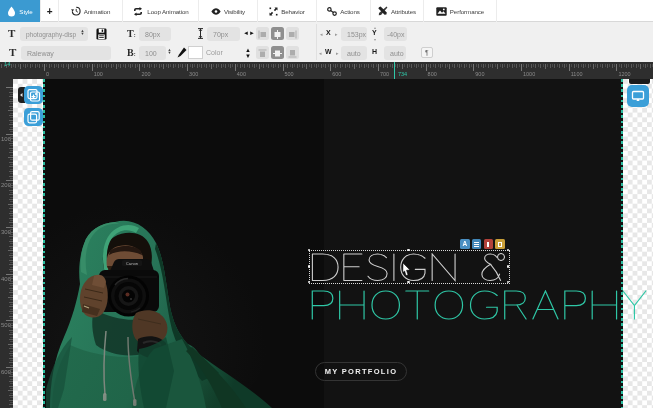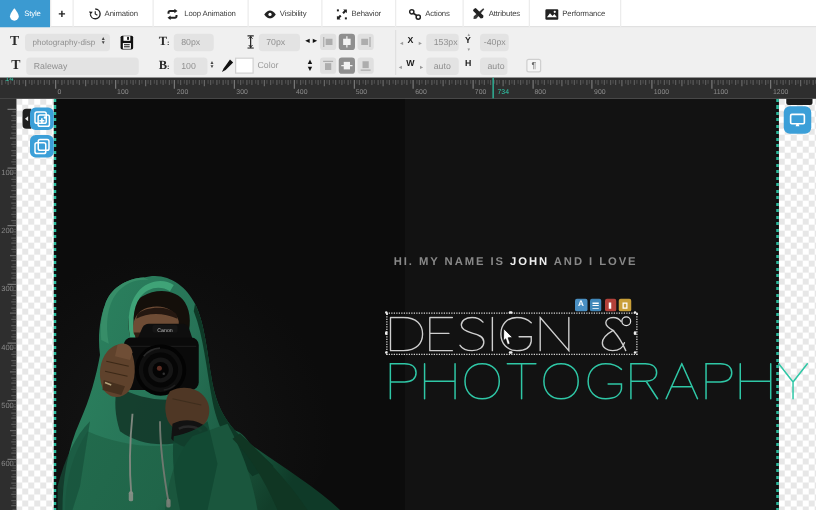--- a/index.html
+++ b/index.html
@@ -551,21 +551,20 @@
     <path d="M148 268 C168 286 190 310 202 329 L178 329 C168 306 157 287 142 272 Z" fill="#103623"></path>
 
     <path d="M95 270 C105 268 115 264 122 258 L130 292 L122 329 L100 329 C96 310 93 288 95 270 Z" fill="#124631" opacity="0.85"></path>
 
     <path d="M2 310 C8 288 16 270 28 258 L20 310 L14 329 L2 329 Z" fill="#17503a" opacity="0.7"></path>
   </svg>
 
   <div class="tealdash" style="left:43px;top:0;height:329px;"></div>
   <div class="tealdash" style="left:621px;top:0;height:329px;"></div>
 
-  <div class="abs" style="left:315px;top:125px;font-size:9px;letter-spacing:1.55px;color:#888888;font-weight:bold;white-space:nowrap;">HI. MY NAME IS <span style="color:#efefef;">JOHN</span> AND I LOVE</div>
 
   <div class="abs" style="left:460px;top:160px;width:9.5px;height:9.5px;background:#4a8fc2;border-radius:1.5px;color:#fff;font-size:6.5px;text-align:center;line-height:9.5px;font-weight:bold;">A</div>
   <div class="abs" style="left:471.5px;top:160px;width:9.5px;height:9.5px;background:#4187b9;border-radius:1.5px;">
       <div style="margin:2.5px auto;width:5.5px;height:5px;background:repeating-linear-gradient(180deg,#fff 0 1px,rgba(0,0,0,0) 1px 2.2px);"></div>
     </div>
   <div class="abs" style="left:483.5px;top:160px;width:9.5px;height:9.5px;background:#b2413a;border-radius:1.5px;">
       <div style="margin:2.5px auto;width:2px;height:5px;background:#fff;"></div>
     </div>
   <div class="abs" style="left:495px;top:160px;width:9.5px;height:9.5px;background:#c99f38;border-radius:1.5px;">
       <div style="margin:2.5px auto;width:4.5px;height:5px;border:1px solid #fff;box-sizing:border-box;"></div>
@@ -640,20 +639,21 @@
         <path d="M6 100 L6 0 L36 0 C52 0 60 11 60 26 C60 41 52 52 36 52 L6 52" fill="none" stroke="#2fc7a6" stroke-width="1.2" stroke-linecap="round" vector-effect="non-scaling-stroke"></path>
       </g>
       <g transform="translate(279.91,1) scale(0.3809,0.2800)">
         <path d="M6 0 L6 100 M70 0 L70 100 M6 50 L70 50" fill="none" stroke="#2fc7a6" stroke-width="1.2" stroke-linecap="round" vector-effect="non-scaling-stroke"></path>
       </g>
       <g transform="translate(311.86,1) scale(0.3809,0.2800)">
         <path d="M3 0 L33 52 L63 0 M33 52 L33 100" fill="none" stroke="#2fc7a6" stroke-width="1.2" stroke-linecap="round" vector-effect="non-scaling-stroke"></path>
       </g>
     </svg>
 
+  <div class="abs" style="left:315px;top:283px;width:92px;height:19px;border:1px solid #343434;border-radius:10px;color:#f0f0f0;font-size:7.5px;font-weight:bold;letter-spacing:1.3px;display:flex;align-items:center;justify-content:center;box-sizing:border-box;">MY PORTFOLIO</div>
 
   <div class="abs" style="left:18px;top:8px;width:7px;height:16px;background:#202020;border-radius:3px 0 0 3px;"><svg width="7" height="16" viewBox="0 0 7 16">
         <path d="M4.5 6 L2 8 L4.5 10 Z" fill="#e8e8e8"></path>
       </svg></div>
   <div class="bluebtn" style="left:24px;top:7px;width:19px;height:18px;">
     <svg width="19" height="18" viewBox="0 0 19 18">
         <rect x="4" y="3.6" width="9" height="9" rx="1.5" fill="none" stroke="#fff" stroke-width="1.2"></rect>
         <rect x="6.5" y="6" width="9" height="9" rx="1.5" fill="none" stroke="#fff" stroke-width="1.2"></rect>
         <path d="M11 8 H13 M12 7 V9" stroke="#fff" stroke-width="1.2"></path>
         <path d="M9.5 8.6 V12.6 M7.5 10.6 H11.5" stroke="#fff" stroke-width="1.3"></path>

